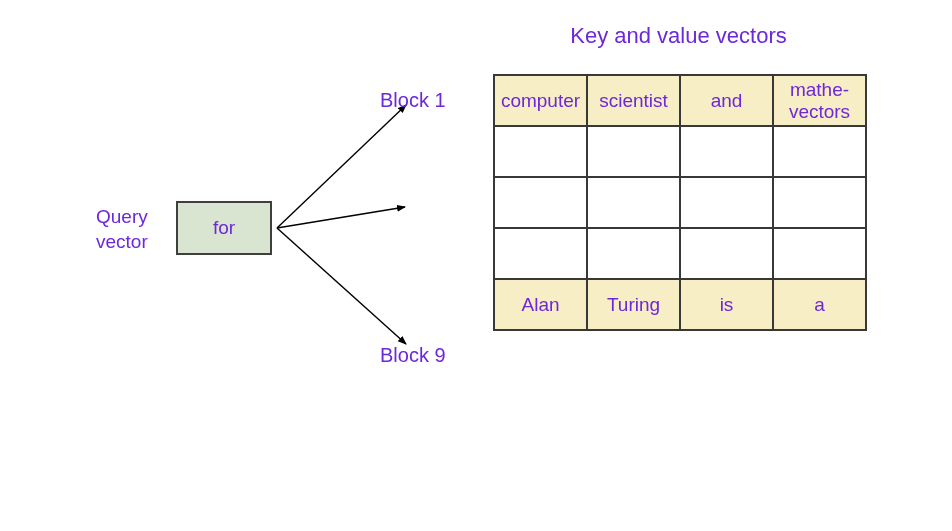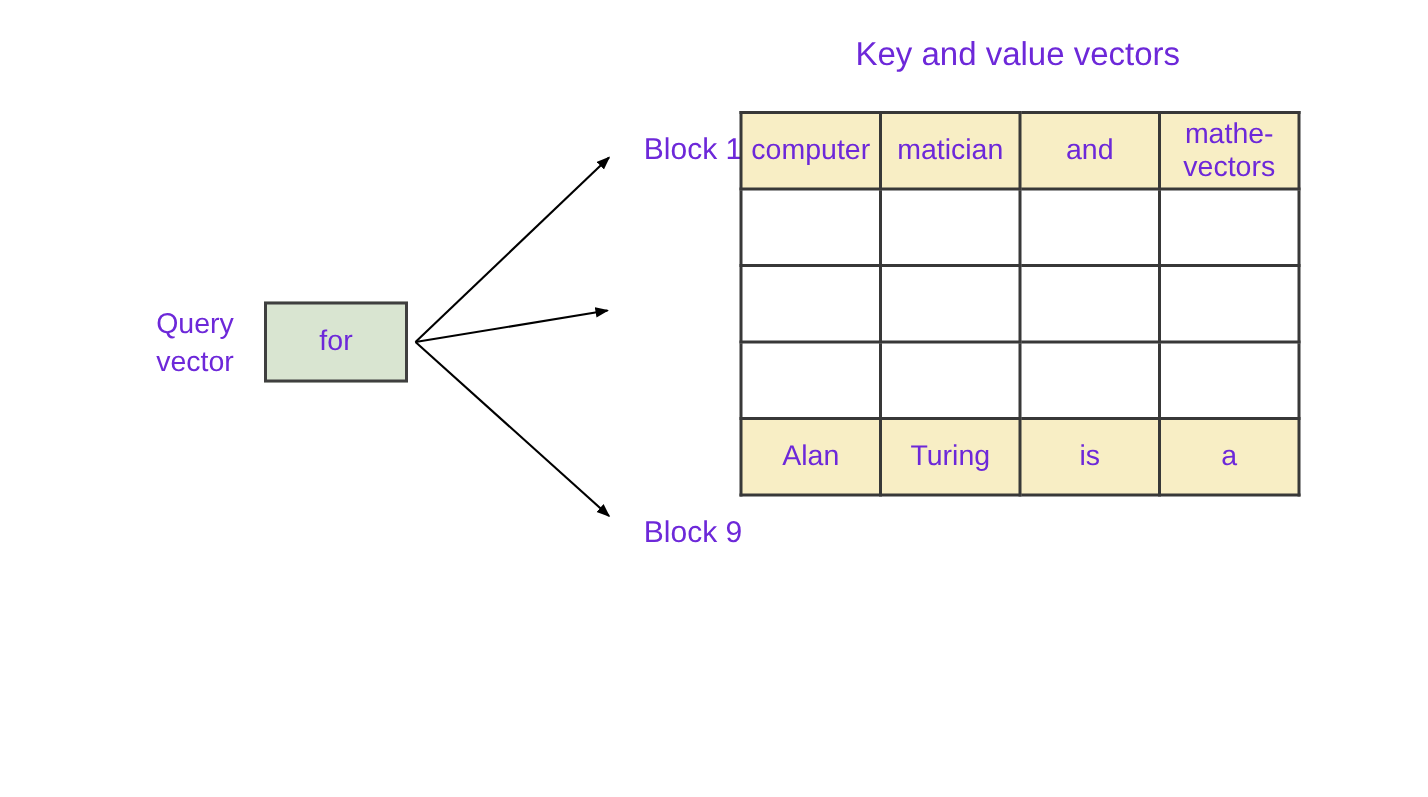--- a/index.html
+++ b/index.html
@@ -42,36 +42,36 @@
     vertical-align: middle;
     font-size: 19px;
     line-height: 22px;
     padding: 0;
     white-space: pre-line;
     background: #ffffff;
   }
   .kv-table td.hl { background: var(--hl); }
   .block-label {
     position: absolute;
-    left: 416px;
+    left: 380px;
     width: 92px;
-    text-align: center;
+    text-align: left;
     font-size: 20px;
     line-height: 22px;
     white-space: nowrap;
   }
   .block-label.b1 { top: 89px; }
   .block-label.b2 { top: 191px; }
   .block-label.b0 { top: 344px; }
   .query-label {
     position: absolute;
     left: 96px;
     top: 204px;
     width: 68px;
-    text-align: center;
+    text-align: left;
     font-size: 19px;
     line-height: 25px;
     white-space: pre-line;
   }
   .query-box {
     position: absolute;
     left: 176px;
     top: 201px;
     width: 96px;
     height: 54px;
@@ -114,21 +114,21 @@
     <line x1="277" y1="228" x2="406" y2="344" stroke="#000" stroke-width="1.4" marker-end="url(#ah)"></line>
   </svg>
 
   <div class="block-label b1">Block 1</div>
   <div class="block-label b0">Block 9</div>
 
   <table class="kv-table">
     <tbody>
         <tr>
       <td class="hl">computer</td>
-      <td class="hl">matician</td>
+      <td class="hl">scientist</td>
       <td class="hl">and</td>
       <td class="hl">mathe-
 vectors</td>
     </tr>
     <tr>
       <td></td>
       <td></td>
       <td></td>
       <td></td>
     </tr>

